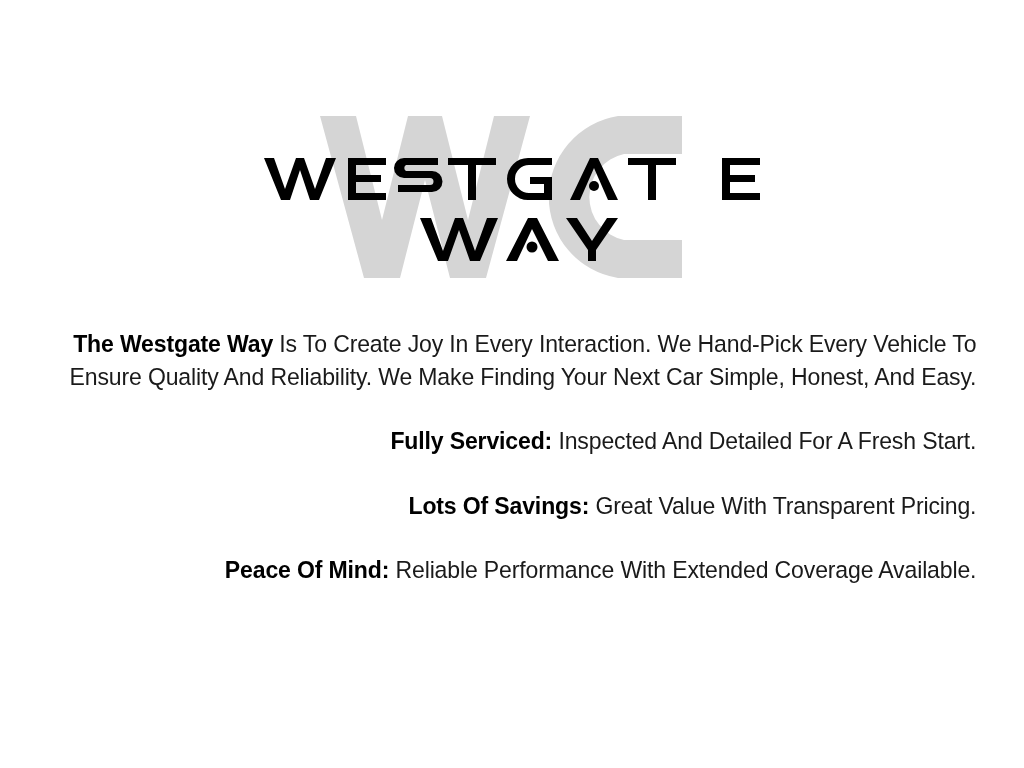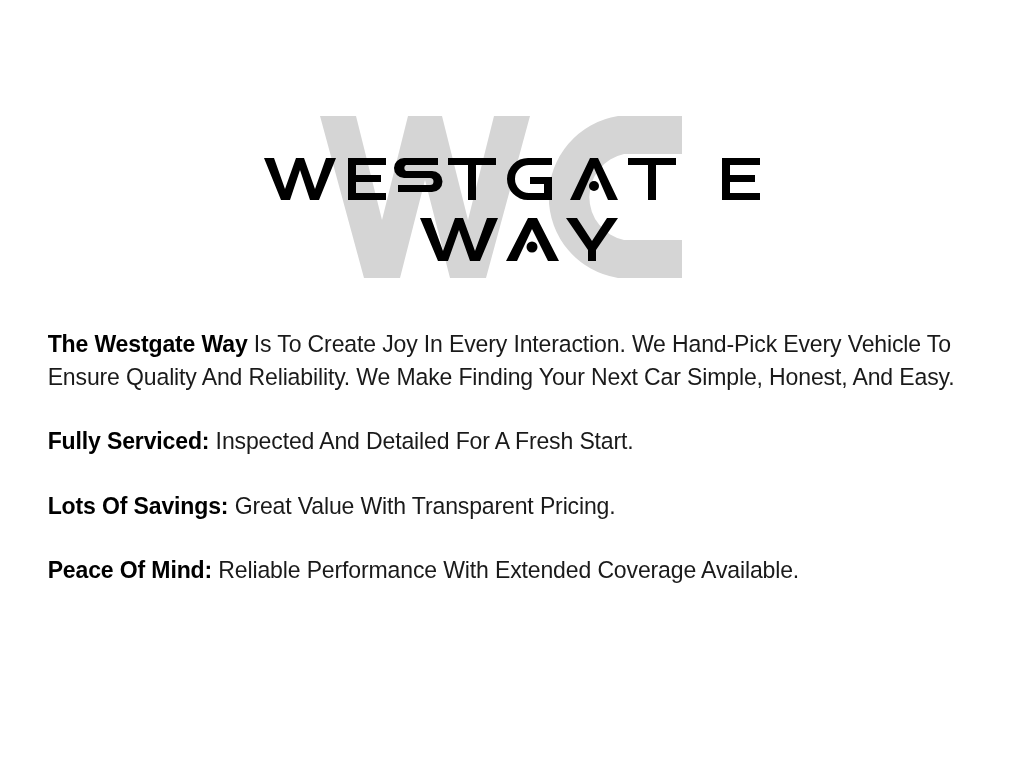--- a/index.html
+++ b/index.html
@@ -33,21 +33,21 @@
     margin: 0 auto;
   }
 
   
   .copy {
     position: absolute;
     left: 0;
     top: 328px;
     width: 1024px;
     padding: 0 18px;
-    text-align: left;
+    text-align: right;
   }
 
   .para {
     font-family: "Liberation Sans", sans-serif;
     font-size: 24.5px;
     line-height: 32.5px;
     color: #1a1a1a;
     letter-spacing: -0.15px;
     font-stretch: condensed;
     transform: scaleX(0.94);

